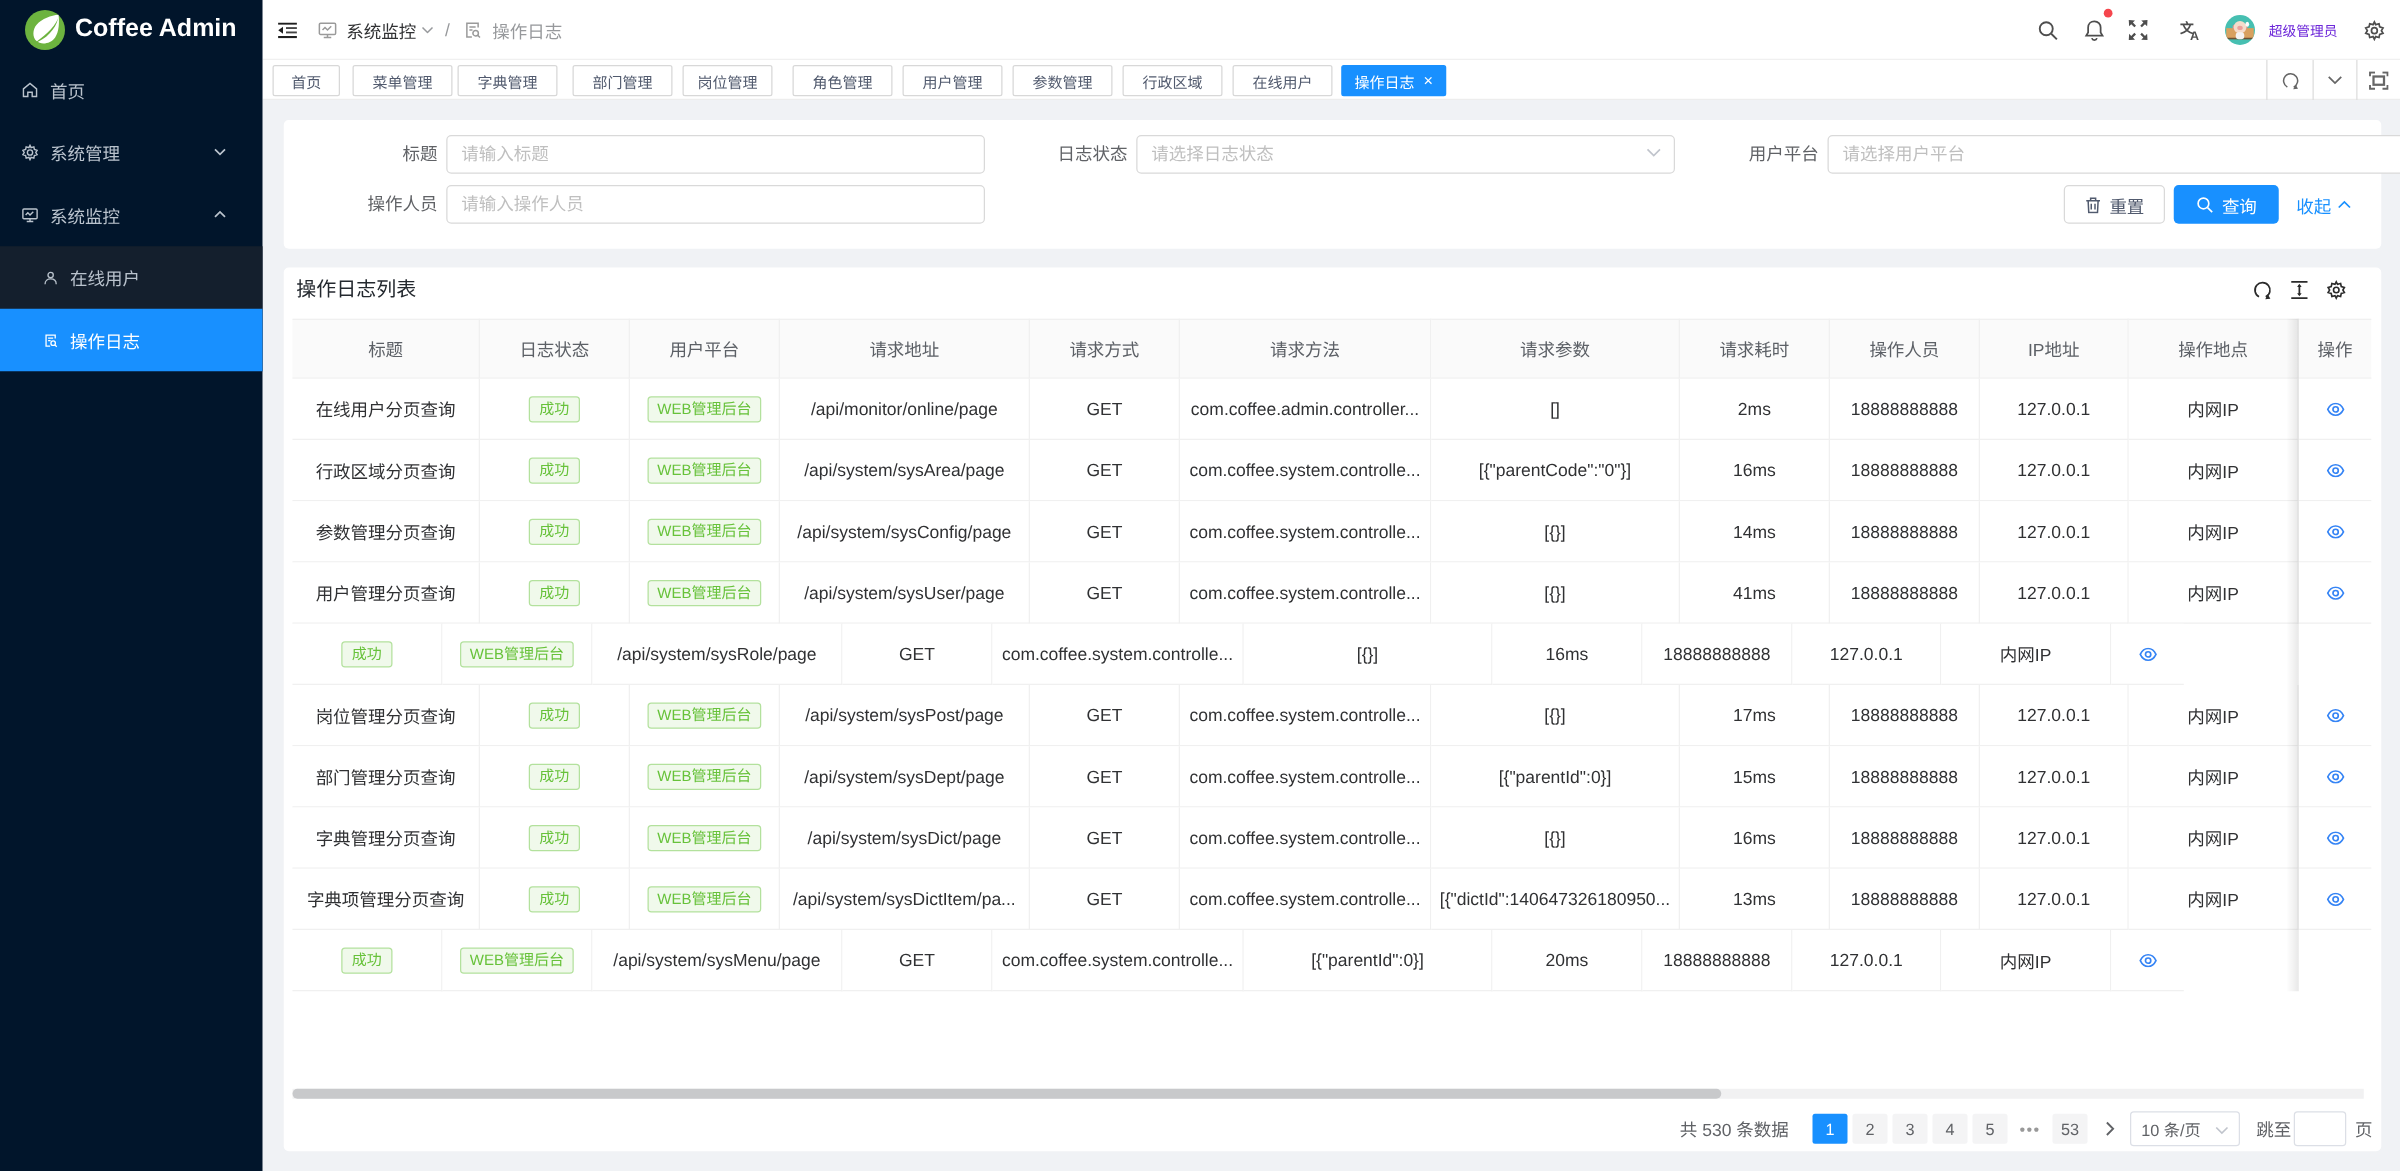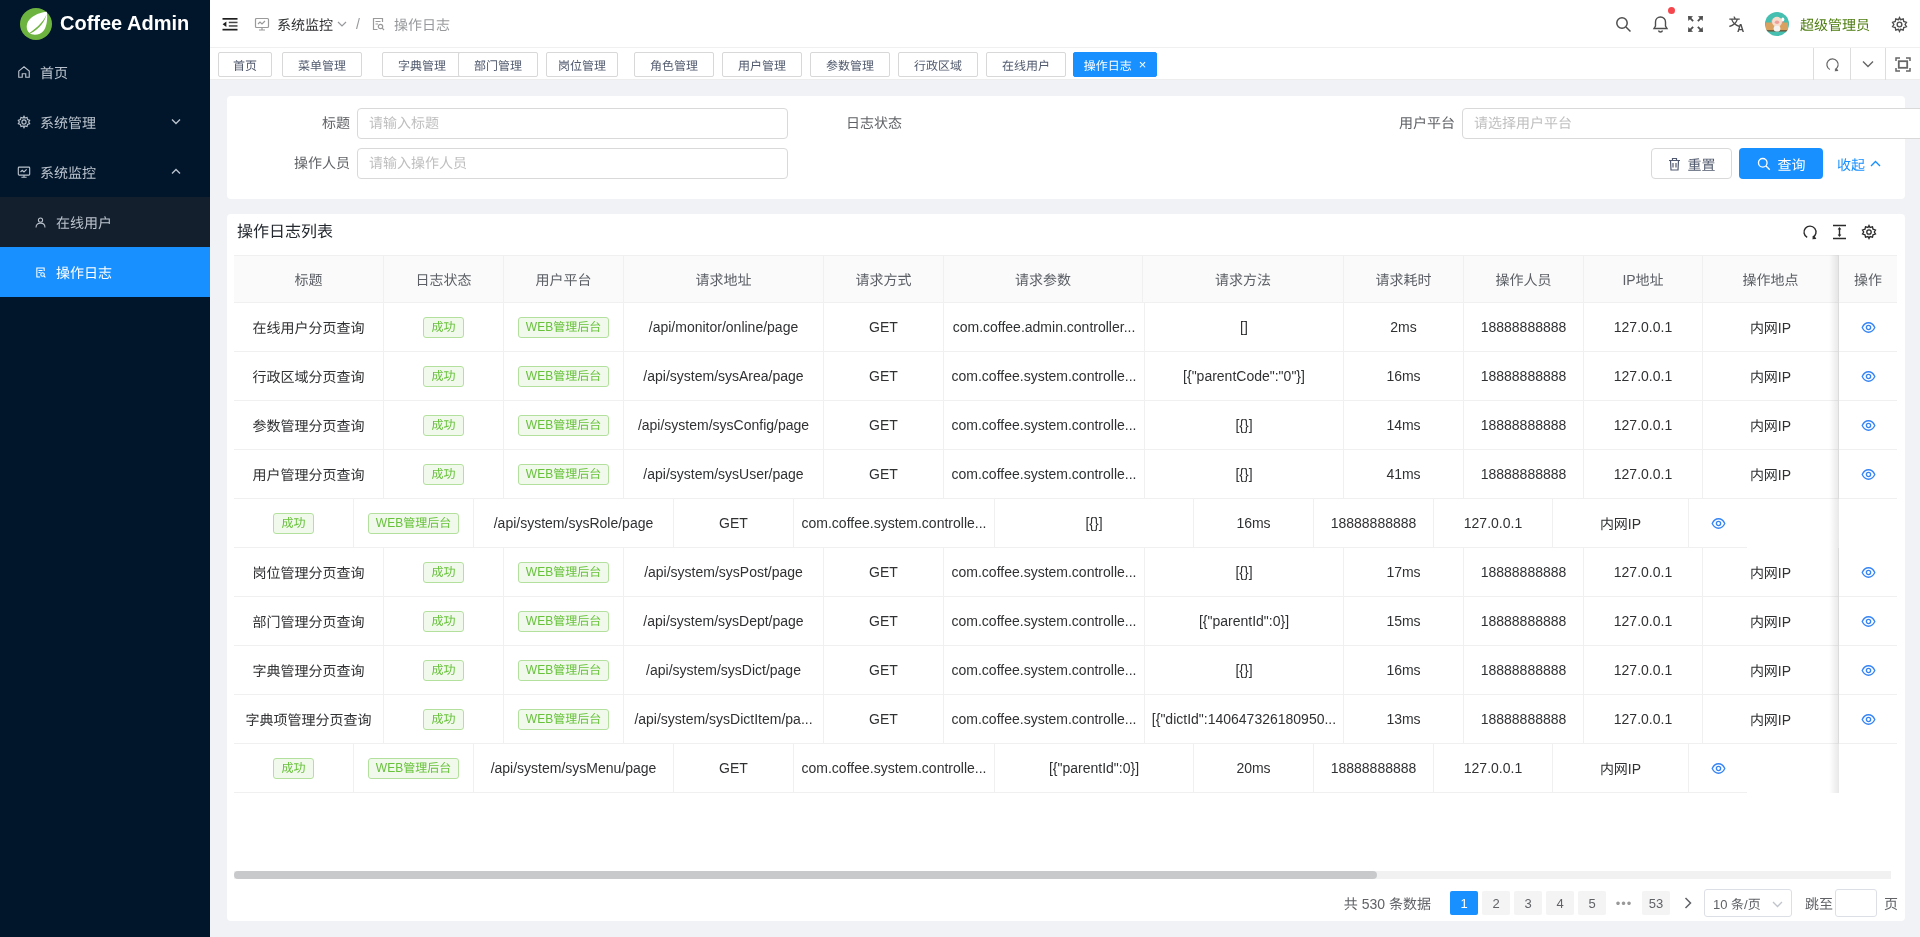--- a/index.html
+++ b/index.html
@@ -17,21 +17,21 @@
 .mitem.active{background:#1890ff;color:#fff;}
 
 #header{position:absolute;left:210px;top:0;width:1710px;height:48px;background:#fff;border-bottom:1px solid #f0f0f0;z-index:4;}
 #hleft{position:absolute;left:12px;top:0;height:48px;display:flex;align-items:center;}
 .bc-ic{color:#9a9a9a;}
 .bc-t1{color:#303133;font-size:14px;margin:0 4px 0 7px;}
 .bc-t2{color:#97999c;font-size:14px;margin-left:8px;}
 .bc-sep{color:#97999c;font-size:14px;margin:0 10px 0 9px;}
 #hright{position:absolute;right:8px;top:0;height:48px;display:flex;align-items:center;color:#4e4e4e;}
 #hright .hic{margin:0;display:flex;align-items:center;position:relative;}
-#uname{font-size:14px;color:#4d7c0f;margin:0 21px 0 11px;text-align:center;}
+#uname{font-size:11px;color:#6d28d9;margin:0 21px 0 11px;text-align:center;}
 
 #tabbar{position:absolute;left:210px;top:48px;width:1710px;height:32px;background:#fff;border-bottom:1px solid #ededed;z-index:3;}
 .tab{position:absolute;top:4px;height:25px;border:1px solid #d8d8d8;border-radius:2px;background:#fff;color:#515a6e;font-size:12px;display:flex;align-items:center;justify-content:center;}
 .tab.act{background:#1890ff;border-color:#1890ff;color:#fff;}
 .tab .x{font-size:13px;margin-left:7px;}
 .tbtn{position:absolute;top:0;height:32px;border-left:1px solid #ddd;display:flex;align-items:center;justify-content:center;color:#666;}
 
 .card{position:absolute;left:227px;width:1678px;background:#fff;border-radius:4px;}
 #fcard{top:96px;height:103px;}
 #tcard{top:214px;height:707px;}
@@ -206,21 +206,21 @@
           <circle cx="8" cy="8" r="2.2"></circle>
           <path d="M8 1.5 L9 3.5 L11.5 2.8 L12 5.2 L14.5 6 L13.3 8 L14.5 10 L12 10.8 L11.5 13.2 L9 12.5 L8 14.5 L7 12.5 L4.5 13.2 L4 10.8 L1.5 10 L2.7 8 L1.5 6 L4 5.2 L4.5 2.8 L7 3.5 Z"></path>
         </svg>
       </div>
   </div>
 </div>
 
 <div id="tabbar">
   <div class="tab" style="left:8px;width:54px;">首页</div>
   <div class="tab" style="left:72px;width:80px;">菜单管理</div>
-  <div class="tab" style="left:172px;width:80px;font-family:Liberation Mono, monospace;">字典管理</div>
+  <div class="tab" style="left:156px;width:80px;font-family:Liberation Mono, monospace;">字典管理</div>
   <div class="tab" style="left:248px;width:80px;">部门管理</div>
   <div class="tab" style="left:336px;width:72px;">岗位管理</div>
   <div class="tab" style="left:424px;width:80px;">角色管理</div>
   <div class="tab" style="left:512px;width:80px;">用户管理</div>
   <div class="tab" style="left:600px;width:80px;">参数管理</div>
   <div class="tab" style="left:688px;width:80px;">行政区域</div>
   <div class="tab" style="left:776px;width:80px;">在线用户</div>
   <div class="tab act" style="left:863px;width:84px;">操作日志<span class="x">×</span></div>
   <div class="tbtn" style="right:70px;width:37px;">
     <svg width="15" height="15" viewBox="0 0 16 16" fill="none" stroke="#666" stroke-width="1.3">
@@ -238,20 +238,25 @@
         <path d="M1 4 V1 H5 M11 1 H15 V4 M15 11 V14 H11 M5 14 H1 V11"></path>
         <rect x="3.8" y="4.2" width="8.4" height="6.6" stroke-width="1.8"></rect>
       </svg>
   </div>
 </div>
 
 <div class="card" id="fcard">
   <div class="flabel" style="left:23px;top:12px;width:100px;">标题</div>
   <div class="finput" style="left:130px;top:12px;width:431px;">请输入标题</div>
   <div class="flabel" style="left:540px;top:12px;width:135px;">日志状态</div>
+  <div class="finput fsel" style="left:682px;top:12px;width:431px;">请选择日志状态
+    <svg class="chev" width="12" height="8" viewBox="0 0 12 8" fill="none" stroke="#c0c4cc" stroke-width="1.3">
+        <path d="M1 1.5 L6 6.5 L11 1.5"></path>
+      </svg>
+  </div>
   <div class="flabel" style="left:1093px;top:12px;width:135px;">用户平台</div>
   <div class="finput fsel" style="left:1235px;top:12px;width:483px;">请选择用户平台
     <svg class="chev" width="12" height="8" viewBox="0 0 12 8" fill="none" stroke="#c0c4cc" stroke-width="1.3">
         <path d="M1 1.5 L6 6.5 L11 1.5"></path>
       </svg>
   </div>
   <div class="flabel" style="left:40px;top:52px;width:83px;">操作人员</div>
   <div class="finput" style="left:130px;top:52px;width:431px;">请输入操作人员</div>
   <div id="btnreset">
     <svg width="13" height="14" viewBox="0 0 13 14" fill="none" stroke="#515a6e" stroke-width="1.2">
@@ -290,22 +295,22 @@
         <path d="M8 1.5 L9 3.5 L11.5 2.8 L12 5.2 L14.5 6 L13.3 8 L14.5 10 L12 10.8 L11.5 13.2 L9 12.5 L8 14.5 L7 12.5 L4.5 13.2 L4 10.8 L1.5 10 L2.7 8 L1.5 6 L4 5.2 L4.5 2.8 L7 3.5 Z"></path>
       </svg>
   </div>
   <div id="tbl">
       <div class="trow thead">
         <div class="td c0">标题</div>
         <div class="td c1">日志状态</div>
         <div class="td c2">用户平台</div>
         <div class="td c3">请求地址</div>
         <div class="td c4">请求方式</div>
+        <div class="td c5">请求方法</div>
         <div class="td c6">请求参数</div>
-        <div class="td c5">请求方法</div>
         <div class="td c7">请求耗时</div>
         <div class="td c8">操作人员</div>
         <div class="td c9">IP地址</div>
         <div class="td c10">操作地点</div>
         <div class="td c11">操作</div>
       </div>
       <div class="trow tbody">
         <div class="td c0">在线用户分页查询</div>
         <div class="td c1">
           <span class="tag">成功</span>

